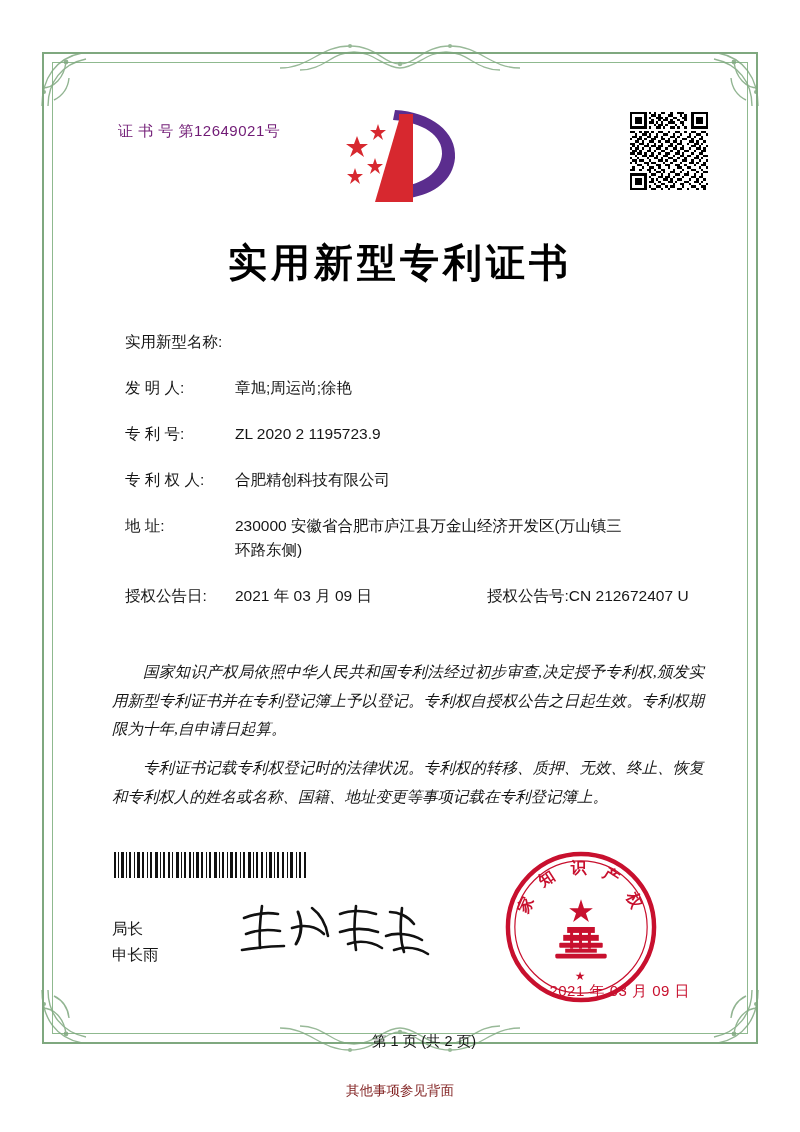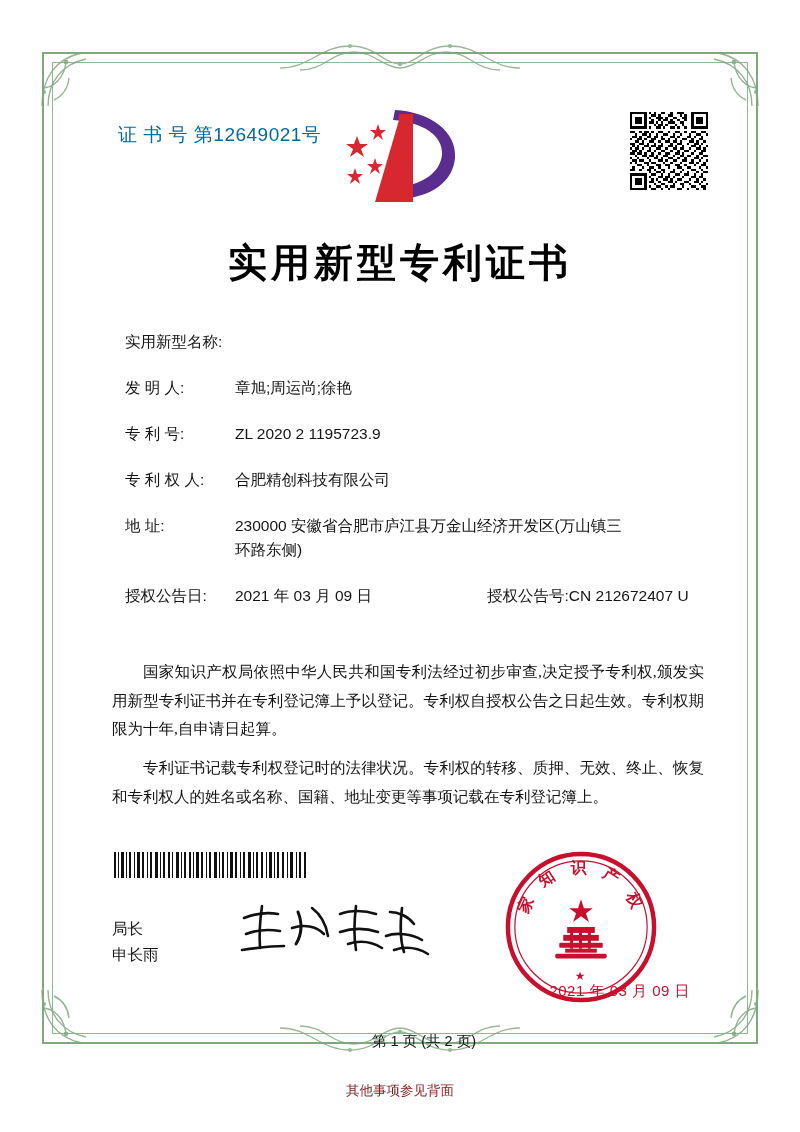--- a/index.html
+++ b/index.html
@@ -70,23 +70,23 @@
     height: 36px;
     opacity: .8;
   }
   .top-swirl svg, .bottom-swirl svg { width:100%; height:100%; display:block; }
 
   
   .cert-no {
     position: absolute;
     left: 118px;
     top: 122px;
-    font-size: 19px;
+    font-size: 15px;
     letter-spacing: .5px;
-    color: #0369a1;
+    color: #701a75;
     font-family: "Liberation Sans", sans-serif;
   }
   .qr {
     position: absolute;
     right: 92px;
     top: 112px;
     width: 78px;
     height: 78px;
   }
   .qr svg { display:block; width:100%; height:100%; }
@@ -166,20 +166,21 @@
     top: 658px;
     font-size: 15.5px;
     line-height: 1.85;
     text-align: justify;
     font-family: "Liberation Serif", "DejaVu Serif", serif;
     color: #141414;
   }
   .paras p {
     margin: 0 0 10px 0;
     text-indent: 2em;
+    font-style: italic;
   }
 
   
   .barcode {
     position: absolute;
     left: 112px;
     top: 852px;
     width: 196px;
     height: 26px;
   }

